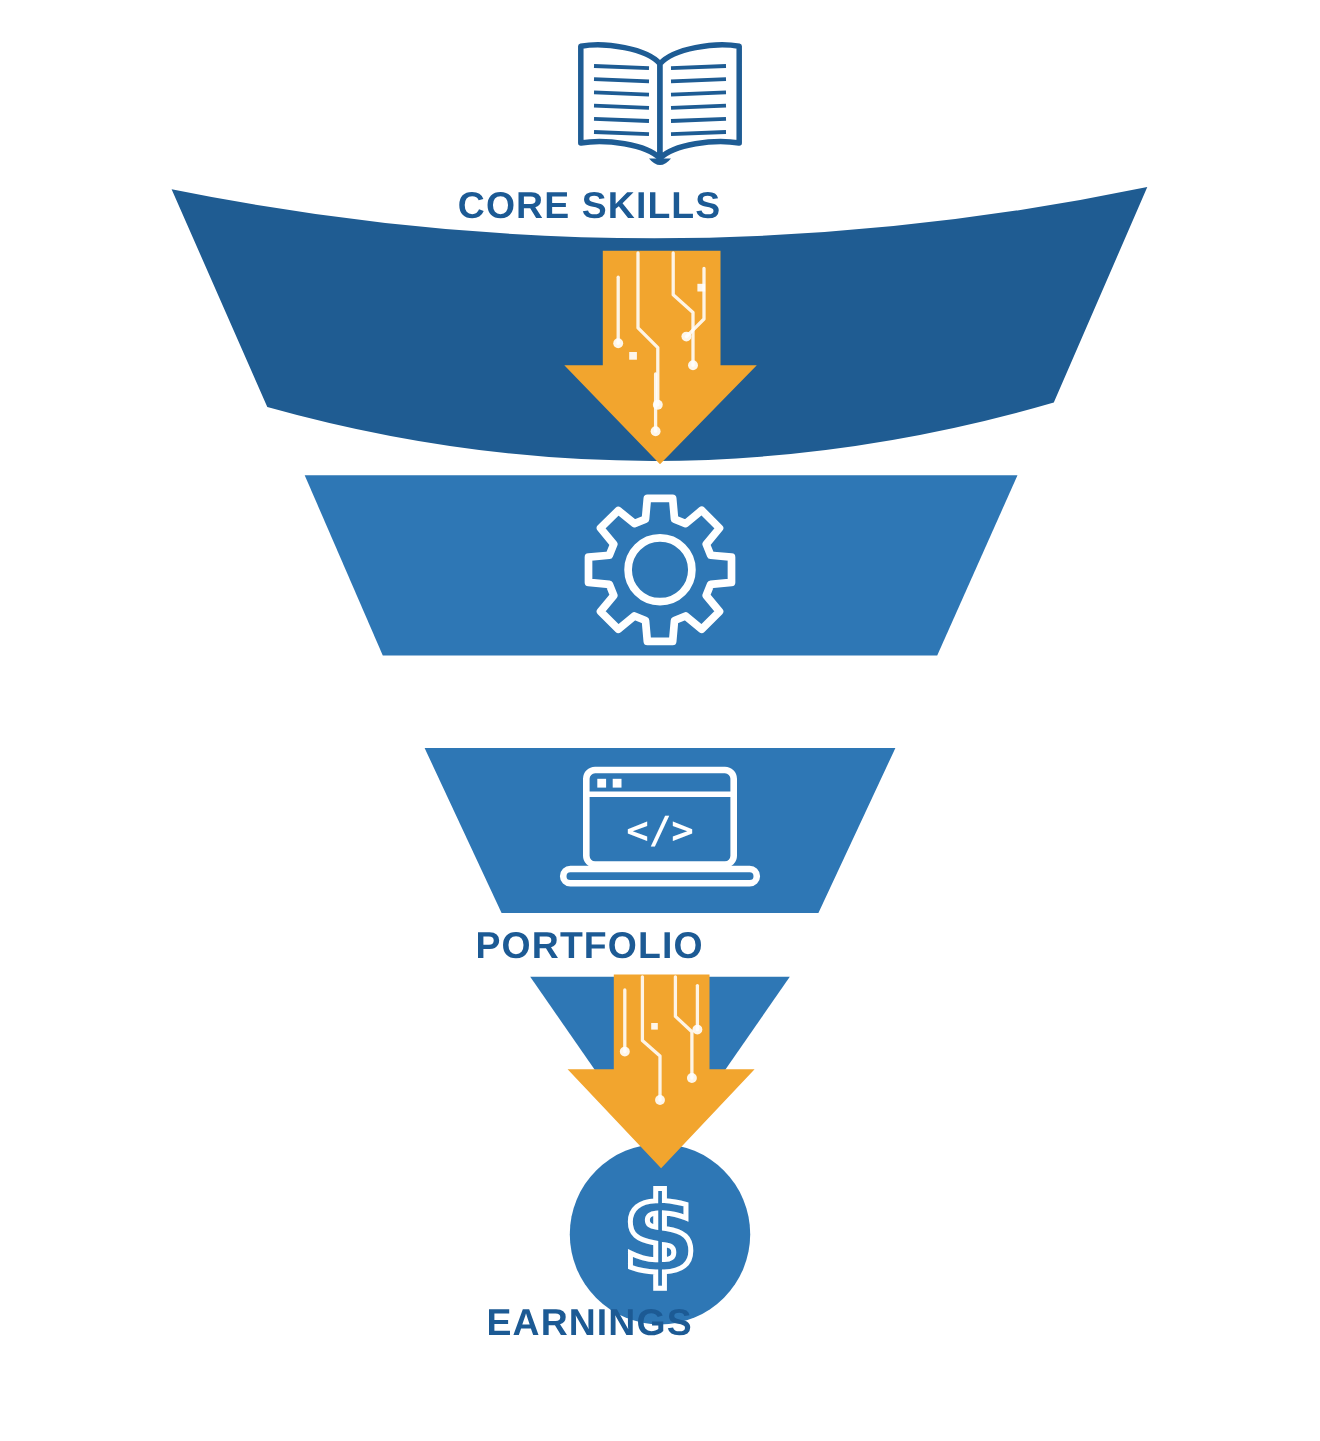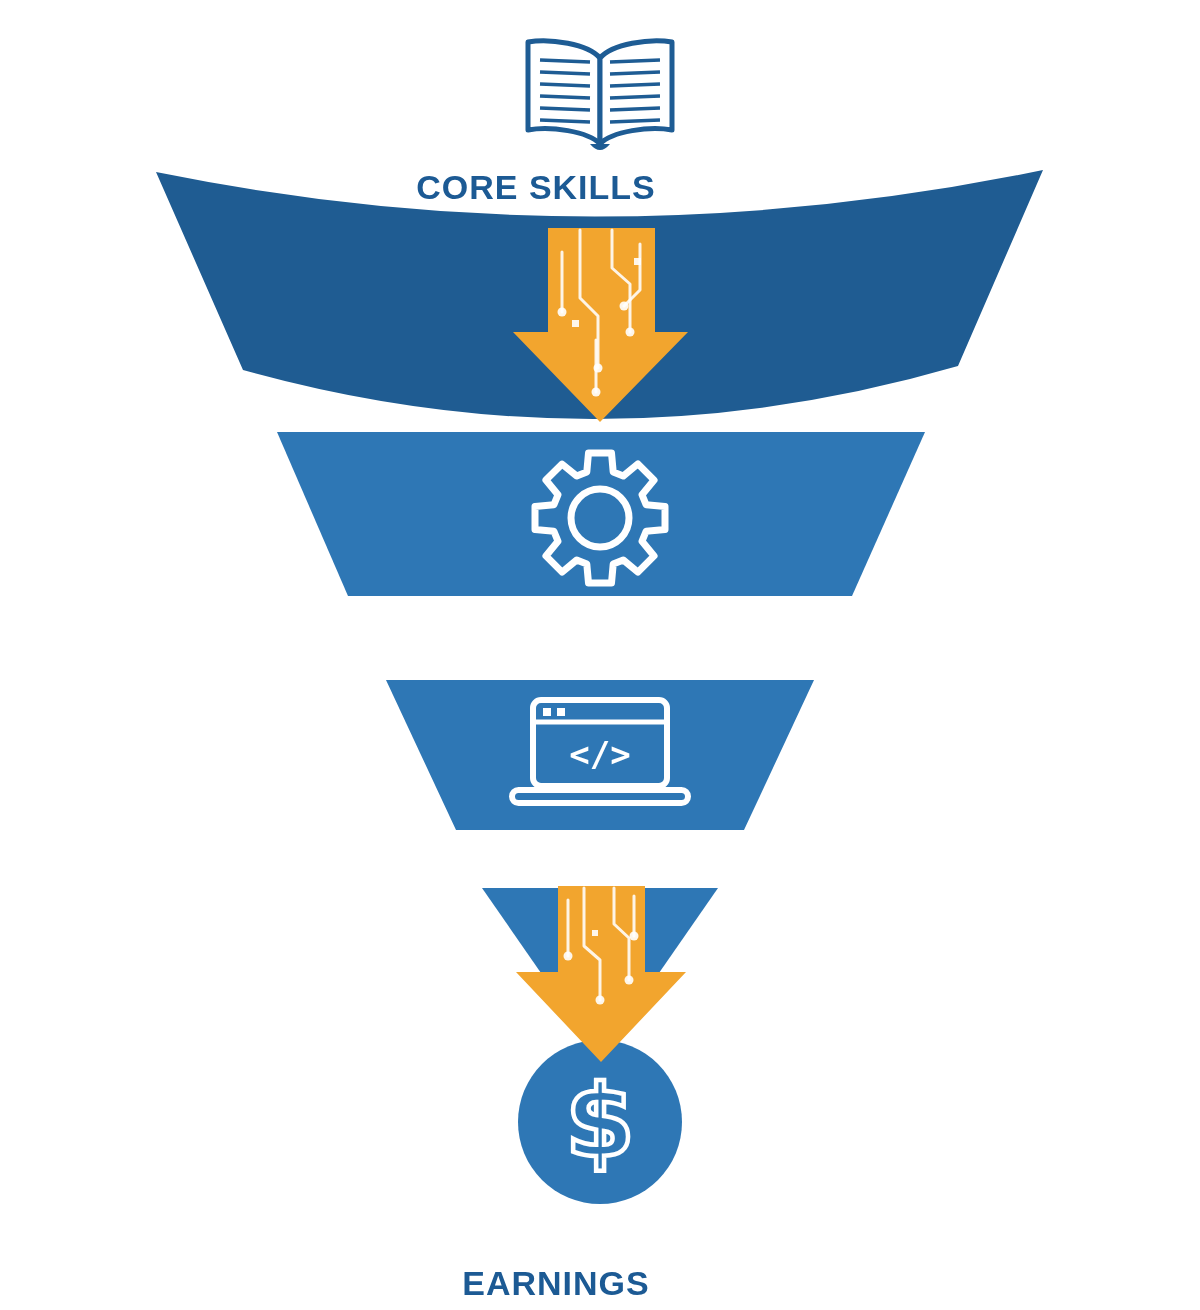--- a/index.html
+++ b/index.html
@@ -16,21 +16,21 @@
     left:0;width:1072px;
     text-align:center;
     font-weight:800;
     font-size:34px;
     letter-spacing:1px;
     color:#1c5a94;
   }
   .lbl-core{top:168px;}
   .lbl-tools{top:616px;}
   .lbl-portfolio{top:841px;}
-  .lbl-earnings{top:1264px;margin-left:20px;}
+  .lbl-earnings{top:1184px;}
 </style>
 </head>
 <body>
 
 <div class="canvas">
 
   <svg class="stage-svg" width="1200" height="1310" viewBox="0 0 1200 1310">
     <defs>
       <clipPath id="clipArrowTop">
         <path d="M 548 228 L 655 228 L 655 332 L 688 332 L 600 422 L 513 332 L 548 332 Z"></path>
@@ -127,16 +127,17 @@
         <line x1="610" y1="110" x2="660" y2="108"></line>
         <line x1="610" y1="122" x2="660" y2="120"></line>
       </g>
       <path d="M 590 144 Q 600 156 610 144 Z" fill="#1e5c94" stroke="none"></path>
     </g>
   </svg>
 
   <div class="funnel-label lbl-core">CORE SKILLS</div>
 
 
+  <div class="funnel-label lbl-portfolio">PORTFOLIO</div>
 
   <div class="funnel-label lbl-earnings">EARNINGS</div>
 
 </div>
 
 </body></html>

